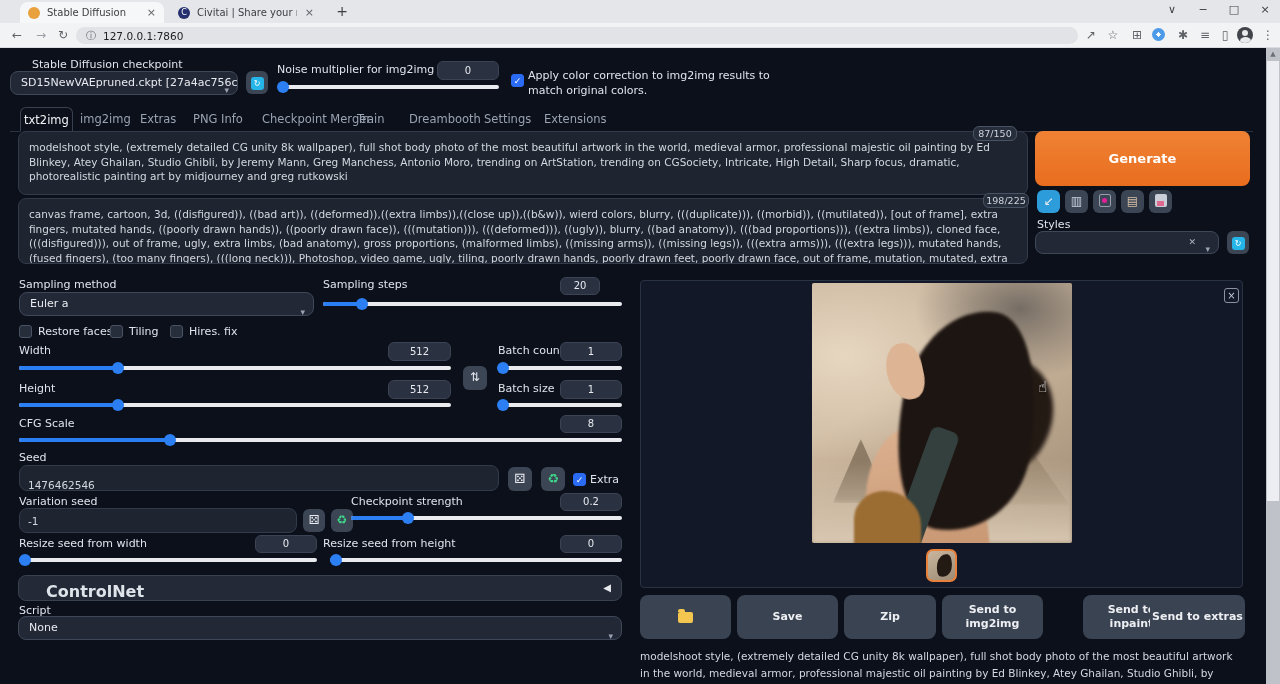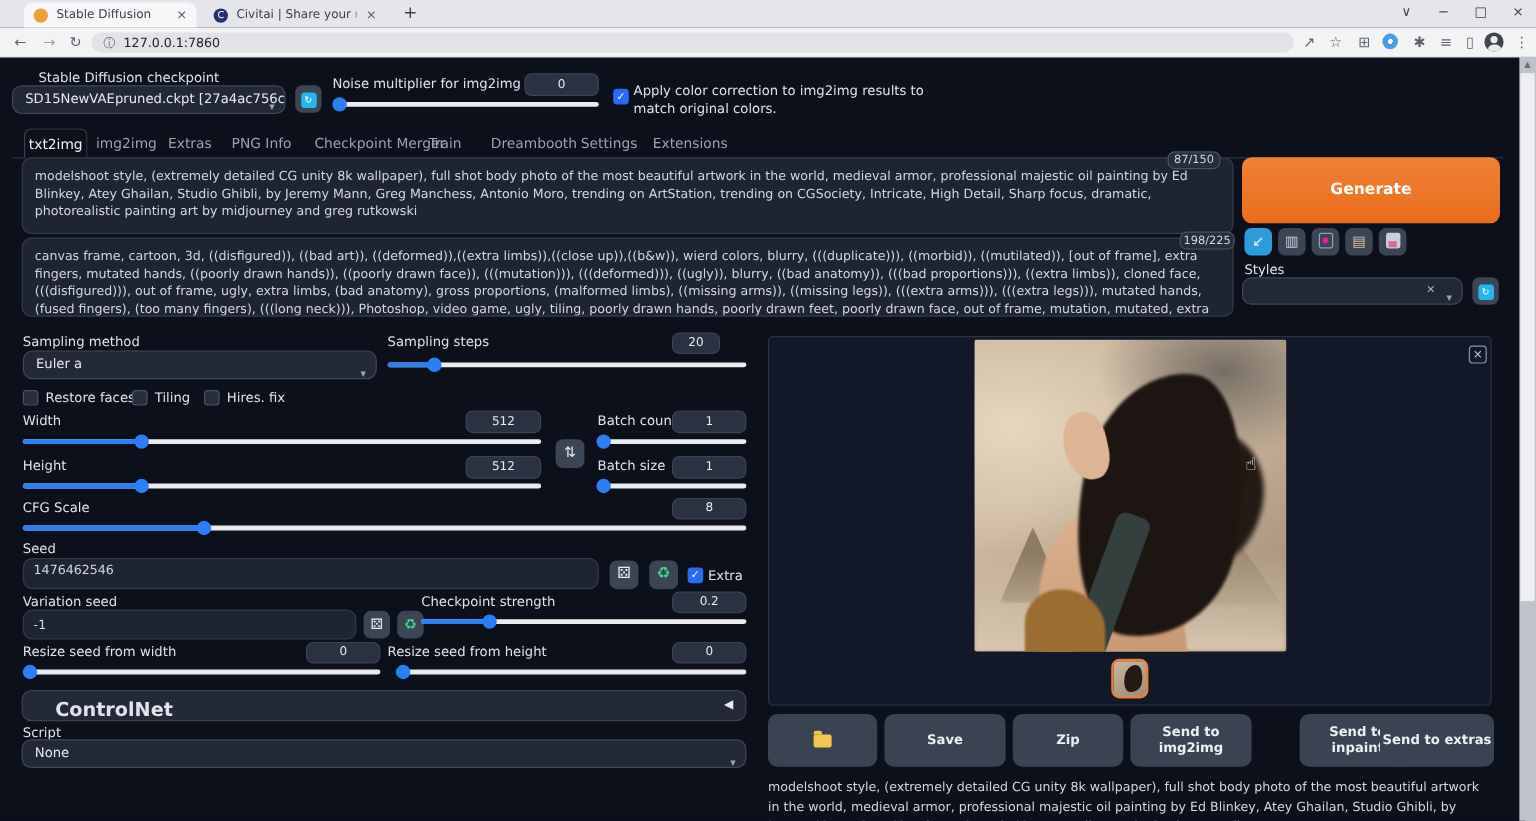--- a/index.html
+++ b/index.html
@@ -247,21 +247,21 @@
 
   <span class="lbl" style="left:19px;top:369px;">CFG Scale</span>
   <div class="num" style="left:560px;top:367px;width:62px;height:18px;line-height:16px;">8</div>
   <div class="sl" style="left:19px;top:385px;width:603px;">
     <div class="tr"></div>
       <div class="fl" style="width:25%;"></div>
       <div class="th" style="left:25%;"></div>
   </div>
 
   <span class="lbl" style="left:19px;top:403px;">Seed</span>
-  <div class="ta" style="left:19px;top:417px;width:480px;height:26px;padding:2px 8px;">1476462546</div>
+  <div class="ta" style="left:19px;top:417px;width:480px;height:26px;padding:12px 8px;">1476462546</div>
   <div class="gbtn" style="left:508px;top:419px;width:24px;height:24px;font-size:13px;line-height:23px;"><span>⚄</span></div>
   <div class="gbtn" style="left:541px;top:419px;width:24px;height:24px;font-size:13px;line-height:23px;color:#3fd68b;"><span>♻</span></div>
   <span class="cb on" style="left:573px;top:425px;">✓</span>
   <span class="lbl" style="left:590px;top:425px;">Extra</span>
 
   <span class="lbl" style="left:19px;top:447px;">Variation seed</span>
   <div class="ta" style="left:19px;top:460px;width:278px;height:25px;padding:5px 8px;">-1</div>
   <div class="gbtn" style="left:303px;top:461px;width:22px;height:23px;font-size:12px;line-height:22px;"><span>⚄</span></div>
   <div class="gbtn" style="left:331px;top:461px;width:22px;height:23px;font-size:12px;line-height:22px;color:#3fd68b;"><span>♻</span></div>
   <span class="lbl" style="left:351px;top:447px;">Checkpoint strength</span>

